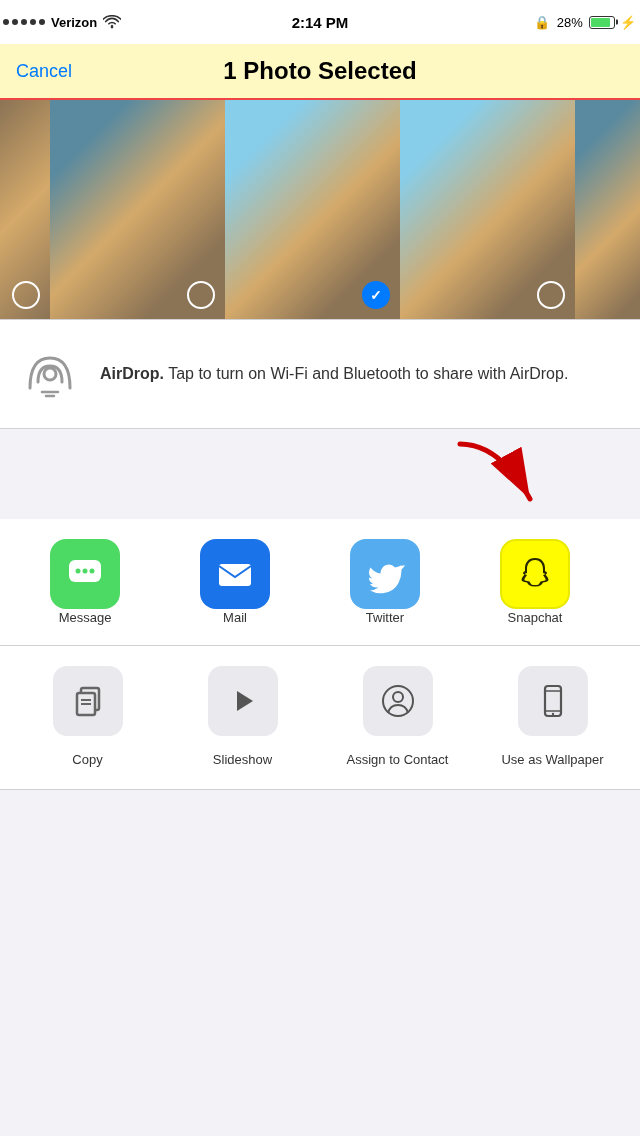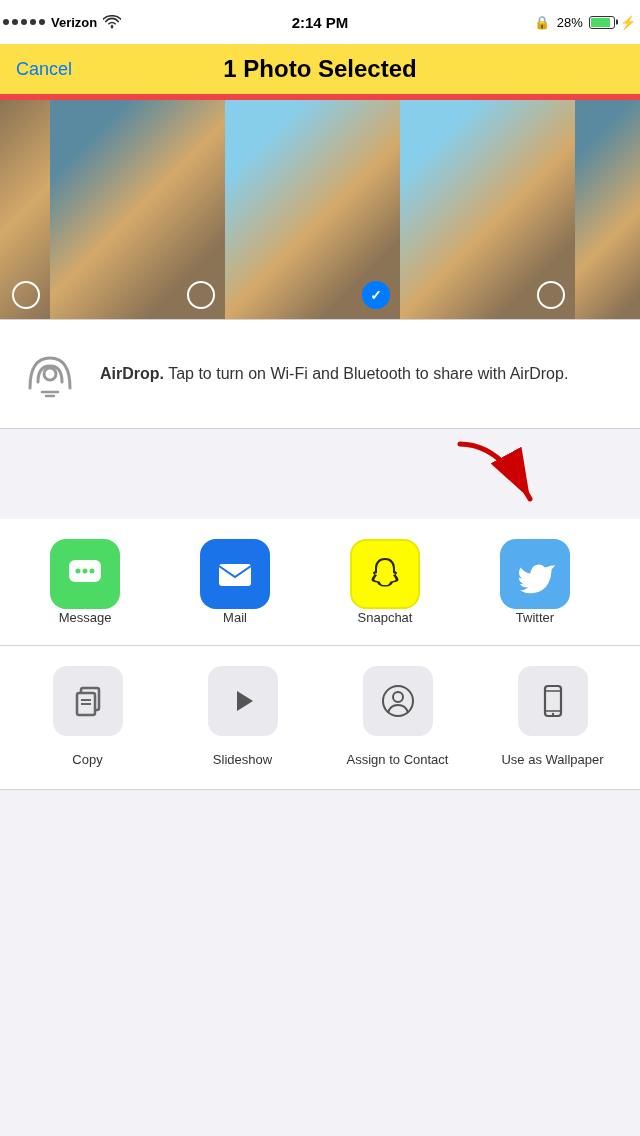--- a/index.html
+++ b/index.html
@@ -30,27 +30,27 @@
     .status-center { font-size: 15px; font-weight: 600; position: absolute; left: 50%; transform: translateX(-50%); }
     .status-right { display: flex; align-items: center; gap: 6px; font-size: 13px; }
     .battery-icon {
       width: 26px; height: 13px; border: 1.5px solid #333; border-radius: 3px; position: relative; display: flex; align-items: center; padding: 1px;
     }
     .battery-icon::after { content: ''; width: 2px; height: 5px; background: #333; position: absolute; right: -4px; top: 50%; transform: translateY(-50%); border-radius: 0 1px 1px 0; }
     .battery-fill { height: 100%; width: 85%; background: #4cd964; border-radius: 1px; }
 
     
     .nav-bar {
-      background: #fde047;
+      background: #fef9c3;
       height: 56px;
       display: flex;
       align-items: center;
       justify-content: space-between;
       padding: 0 16px;
-      border-bottom: 6px solid #ef4444;
+      border-bottom: 2px solid #ef4444;
     }
     .nav-cancel { color: #007aff; font-size: 18px; }
     .nav-title { font-size: 24px; font-weight: 600; color: #000; position: absolute; left: 50%; transform: translateX(-50%); }
 
     
     .photo-strip {
       height: 220px;
       background: #f2f2f7;
       display: flex;
       overflow: hidden;
@@ -292,37 +292,37 @@
   </div>
   <div class="share-app">
     <div class="app-icon app-icon-mail">
       <svg width="42" height="42" viewBox="0 0 42 42">
         <rect x="5" y="11" width="32" height="22" rx="3" fill="white"></rect>
         <path d="M5 13 L21 24 L37 13" stroke="#1a73e8" stroke-width="2" fill="none"></path>
       </svg>
     </div>
     <span class="app-label">Mail</span>
   </div>
-  <div class="share-app" style="outline: 3px solid transparent;">
-    <div class="app-icon app-icon-snapchat">
-      <svg width="44" height="44" viewBox="0 0 44 44">
-
-        <path d="M22 6 C15 6 12 11 12 16 L12 19 Q10 20 10 21 Q10 22 11.5 22.5 Q10 24 9 26 Q8 28 9 29 Q11 30 14 30.5 Q15 32 16 33 Q18 34.5 22 34.5 Q26 34.5 28 33 Q29 32 30 30.5 Q33 30 35 29 Q36 28 35 26 Q34 24 32.5 22.5 Q34 22 34 21 Q34 20 32 19 L32 16 C32 11 29 6 22 6Z" fill="black" opacity="0.85"></path>
-        <path d="M22 8 C16.5 8 14 12.5 14 17 L14 21 Q12 21.5 12 22 Q12 22.5 14 23 Q12.5 25 11.5 27 Q11 28 12 28.5 Q14 29 16.5 29.5 Q17.5 31.5 18.5 32.5 Q19.5 33 22 33 Q24.5 33 25.5 32.5 Q26.5 31.5 27.5 29.5 Q30 29 32 28.5 Q33 28 32.5 27 Q31.5 25 30 23 Q32 22.5 32 22 Q32 21.5 30 21 L30 17 C30 12.5 27.5 8 22 8Z" fill="#fffc00"></path>
-      </svg>
-    </div>
-    <span class="app-label">Snapchat</span>
-  </div>
   <div class="share-app">
     <div class="app-icon app-icon-twitter">
       <svg width="42" height="42" viewBox="0 0 42 42">
         <path d="M37 12.5 Q34 14 31 14.5 Q28.5 11.5 25 11.5 Q19 11.5 17 17.5 Q16.5 19 16.5 20.5 Q11 20 6.5 14.5 Q5 17 5 19.5 Q5 23.5 8.5 25.5 Q6.5 25.5 5 24.5 Q5 29 9 30.5 Q7.5 31 6 31 Q8.5 35 14.5 34.5 Q11 37 6 37.5 Q12 41 20 40 Q30 38.5 34.5 30 Q37.5 23.5 37.5 17.5 Q37.5 17 37.5 16.5 Q40 14.5 41 12 Q38.5 13 37 12.5Z" fill="white"></path>
       </svg>
     </div>
     <span class="app-label">Twitter</span>
+  </div>
+  <div class="share-app" style="outline: 3px solid transparent;">
+    <div class="app-icon app-icon-snapchat">
+      <svg width="44" height="44" viewBox="0 0 44 44">
+
+        <path d="M22 6 C15 6 12 11 12 16 L12 19 Q10 20 10 21 Q10 22 11.5 22.5 Q10 24 9 26 Q8 28 9 29 Q11 30 14 30.5 Q15 32 16 33 Q18 34.5 22 34.5 Q26 34.5 28 33 Q29 32 30 30.5 Q33 30 35 29 Q36 28 35 26 Q34 24 32.5 22.5 Q34 22 34 21 Q34 20 32 19 L32 16 C32 11 29 6 22 6Z" fill="black" opacity="0.85"></path>
+        <path d="M22 8 C16.5 8 14 12.5 14 17 L14 21 Q12 21.5 12 22 Q12 22.5 14 23 Q12.5 25 11.5 27 Q11 28 12 28.5 Q14 29 16.5 29.5 Q17.5 31.5 18.5 32.5 Q19.5 33 22 33 Q24.5 33 25.5 32.5 Q26.5 31.5 27.5 29.5 Q30 29 32 28.5 Q33 28 32.5 27 Q31.5 25 30 23 Q32 22.5 32 22 Q32 21.5 30 21 L30 17 C30 12.5 27.5 8 22 8Z" fill="#fffc00"></path>
+      </svg>
+    </div>
+    <span class="app-label">Snapchat</span>
   </div>
   <div class="share-app">
     
   </div>
 </div>
 
 <div class="action-row">
   <div class="action-item">
     <div class="action-icon-box">
       <svg width="36" height="36" viewBox="0 0 36 36">

